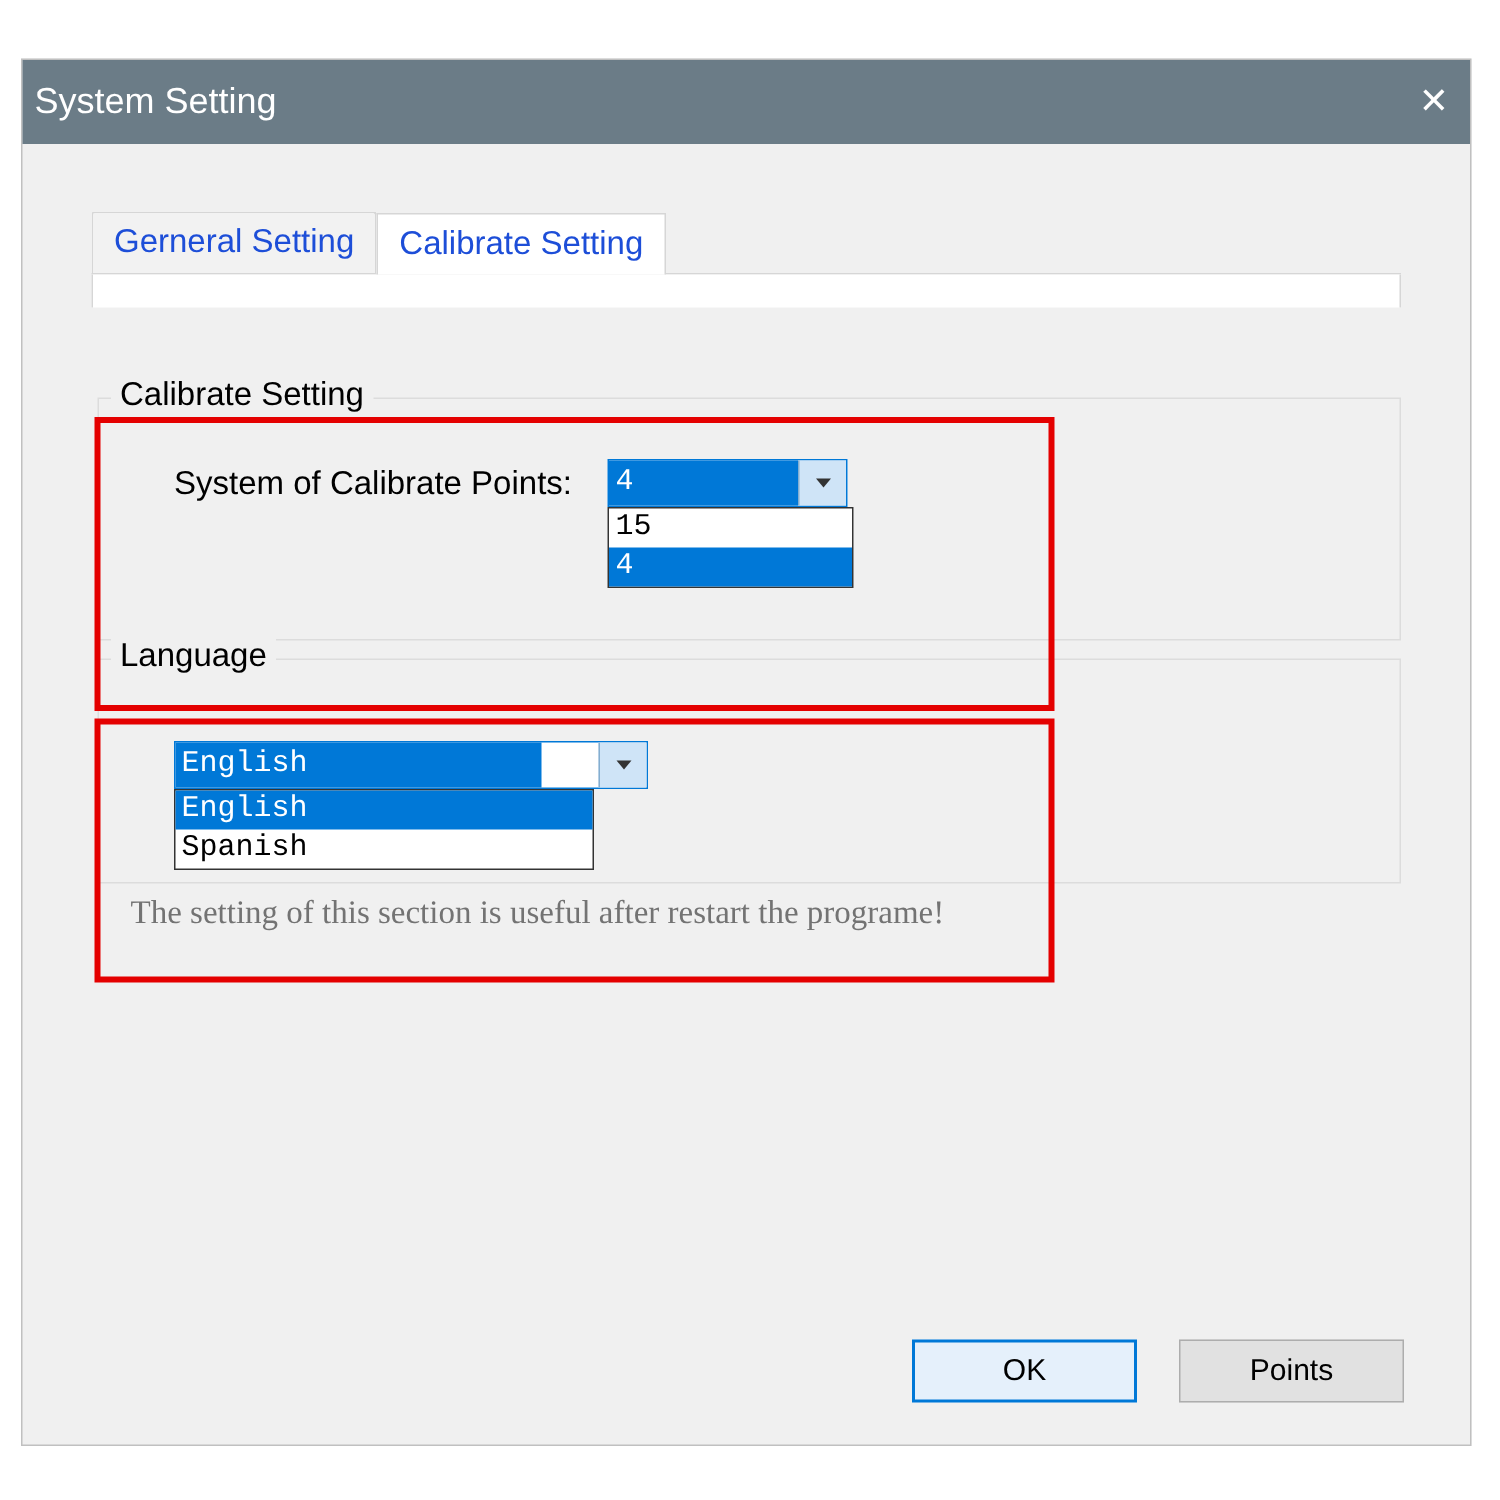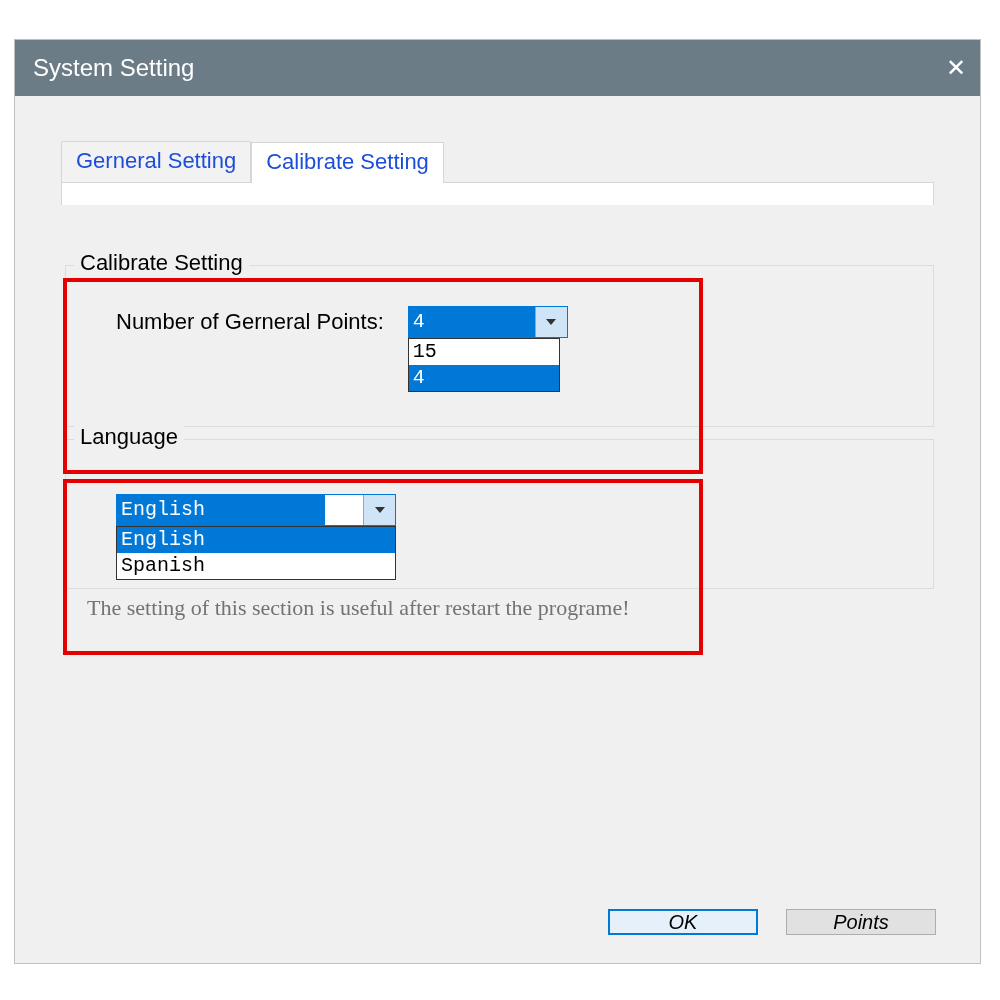--- a/index.html
+++ b/index.html
@@ -19,21 +19,21 @@
       border: 1px solid #c0c0c0;
       background: #f0f0f0;
       box-shadow: 0 0 0 0;
     }
     .titlebar {
       height: 56px;
       background: #6b7c87;
       color: #ffffff;
       display: flex;
       align-items: center;
-      padding: 0 18px;
+      padding: 0 8px;
       font-size: 24px;
       position: relative;
     }
     .titlebar .close {
       position: absolute;
       right: 14px;
       top: 50%;
       transform: translateY(-50%);
       font-size: 24px;
       font-weight: 300;
@@ -177,29 +177,28 @@
 
     .footer {
       position: absolute;
       right: 44px;
       bottom: 28px;
       display: flex;
       gap: 28px;
     }
     .btn {
       width: 150px;
-      height: 26px;
+      height: 42px;
       font-size: 20px;
       border: 1px solid #adadad;
       background: #e1e1e1;
       cursor: pointer;
       display: flex;
       align-items: center;
       justify-content: center;
-      font-style: italic;
     }
     .btn.primary {
       border: 2px solid #0078d7;
       background: #e5f0fb;
     }
   </style>
 </head>
 <body>
 
 <div class="dialog">
@@ -211,41 +210,41 @@
   <div class="body">
     <div class="tabs">
       <div class="tab inactive">Gerneral Setting</div>
       <div class="tab active">Calibrate Setting</div>
     </div>
     <div class="tabstrip-below"></div>
 
     <div class="groupbox" style="margin-top:60px; height:162px;">
       <div class="legend">Calibrate Setting</div>
       <div class="field-row" style="margin-top:18px;">
-        <div class="field-label">Number of Gerneral Points:</div>
+        <div class="field-label">System of Calibrate Points:</div>
         <div style="position:relative;">
           <div class="combo" style="width:160px;">
             <div class="value">4</div>
             <div class="caret">
                 <span></span>
               </div>
-            <div class="dropdown" style="width:152px;">
+            <div class="dropdown" style="width:164px;">
               <div class="opt">15</div>
               <div class="opt sel">4</div>
             </div>
           </div>
         </div>
       </div>
     </div>
 
     <div class="groupbox" style="margin-top:12px; height:150px;">
       <div class="legend">Language</div>
       <div class="field-row" style="margin-top:32px;">
         <div style="position:relative;">
-          <div class="combo" style="width:280px;gap:38px;">
+          <div class="combo" style="width:316px;gap:38px;">
             <div class="value">English</div>
             <div class="caret">
                 <span></span>
               </div>
             <div class="dropdown" style="width:280px;">
               <div class="opt sel">English</div>
               <div class="opt">Spanish</div>
             </div>
           </div>
         </div>

